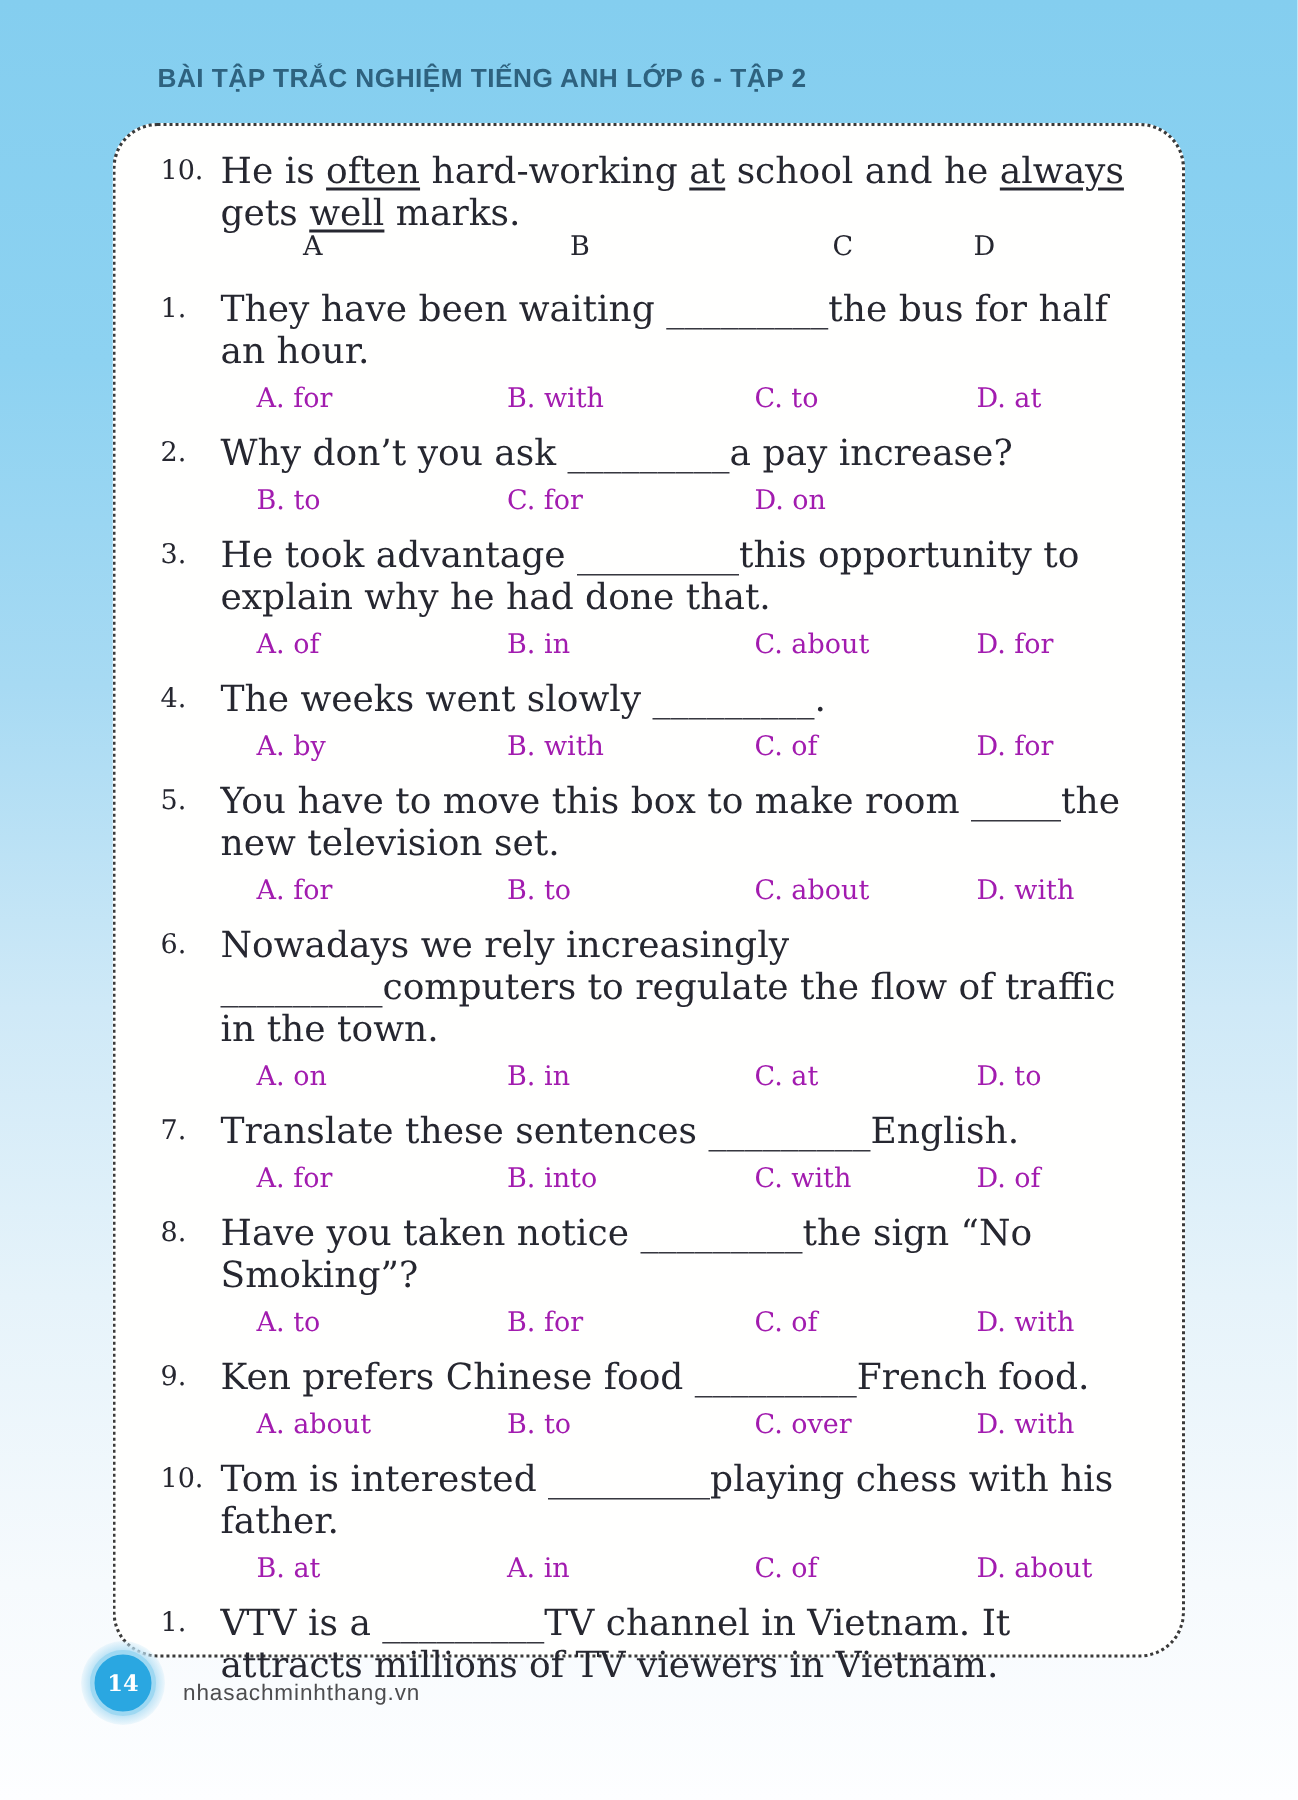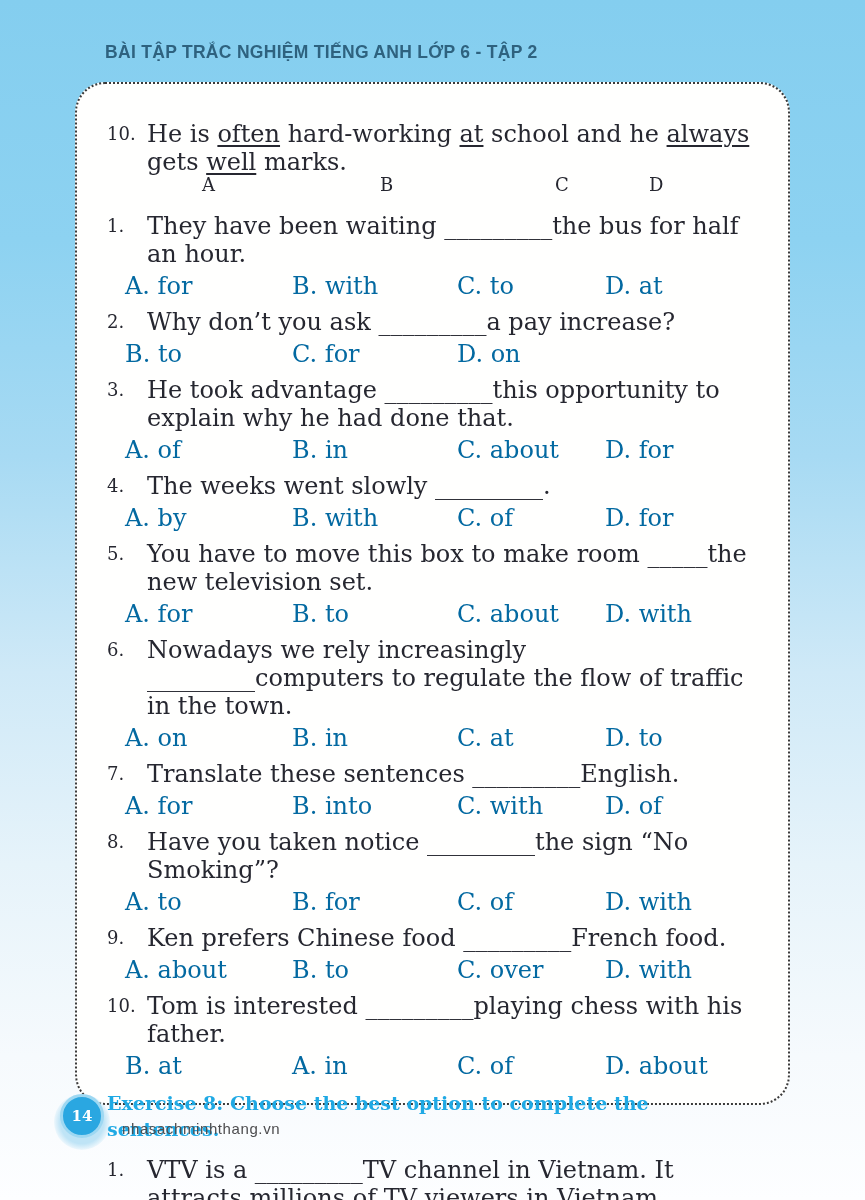--- a/index.html
+++ b/index.html
@@ -10,44 +10,44 @@
   }
   .header-title{
     position:absolute;left:105px;top:42px;
     font-family:"Liberation Sans", sans-serif;
     font-size:17.5px;font-weight:700;color:#2e627f;letter-spacing:.3px;text-align:center;
   }
   .card{
     position:absolute;left:75px;top:82px;width:715px;height:1023px;
     box-sizing:border-box;background:#fffffe;
     border:2.5px dotted #3a3a3a;border-radius:30px;
-    padding:36px 28px 0 30px;
+    padding:16px 28px 0 30px;
   }
   .stem-row{display:flex;align-items:flex-start;}
   .q-num{flex:0 0 40px;font-size:18px;color:#262730;line-height:28px;}
   .q-stem{flex:1;font-size:24px;color:#262730;line-height:28px;}
   .u{text-decoration:underline;text-underline-offset:3px;}
   .letters-row{position:relative;height:24px;margin-bottom:12px;font-size:18px;color:#262730;}
   .letters-row .letter{position:absolute;top:-2px;}
   .letter-a{left:95px;}.letter-b{left:273px;}.letter-c{left:448px;}.letter-d{left:542px;}
   .ex-heading{
     margin:10px 0 14px 0;font-size:19px;font-weight:700;color:#1fa9e4;
     font-family:"DejaVu Serif", serif;line-height:26px;
   }
   .question{margin:0;}
   .question .stem-row{margin-bottom:4px;}
   .options-row{
     display:grid;grid-template-columns:167px 165px 148px auto;
-    margin-left:18px;margin-bottom:8px;
-    font-size:24px;color:#0369a1;line-height:28px;
+    margin-left:64px;margin-bottom:8px;
+    font-size:18px;color:#a21caf;line-height:28px;
   }
   .page-badge{
     position:absolute;left:54px;top:1094px;width:56px;height:56px;border-radius:50%;
     background:radial-gradient(circle, #bfe4f6 55%, rgba(191,228,246,0) 75%);
-    display:flex;justify-content:center;
+    display:flex;align-items:center;justify-content:center;
   }
   .badge-inner{
     width:38px;height:38px;border-radius:50%;
     background:#2aa7e1;border:3px solid #9ed8f2;
     display:flex;align-items:center;justify-content:center;
   }
   .badge-num{color:#ffffff;font-size:15px;font-weight:700;font-family:"DejaVu Serif", serif;}
   .footer-site{
     position:absolute;left:122px;top:1120px;
     font-family:"Liberation Sans", sans-serif;
@@ -189,21 +189,20 @@
         </div>
         <div class="options-row">
           <span class="opt">B. at</span>
           <span class="opt">A. in</span>
           <span class="opt">C. of</span>
           <span class="opt">D. about</span>
         </div>
       </div>
     </div>
 
-  <h2 class="ex-heading">Exercise 8: Choose the best option to complete the sentences.</h2>
   <div id="ex8-questions">
       <div class="question">
         <div class="stem-row">
           <span class="q-num">1.</span>
           <span class="q-stem">VTV is a _________TV channel in Vietnam. It attracts millions of TV viewers in Vietnam.</span>
         </div>
       </div>
     </div>
 
 </div>

